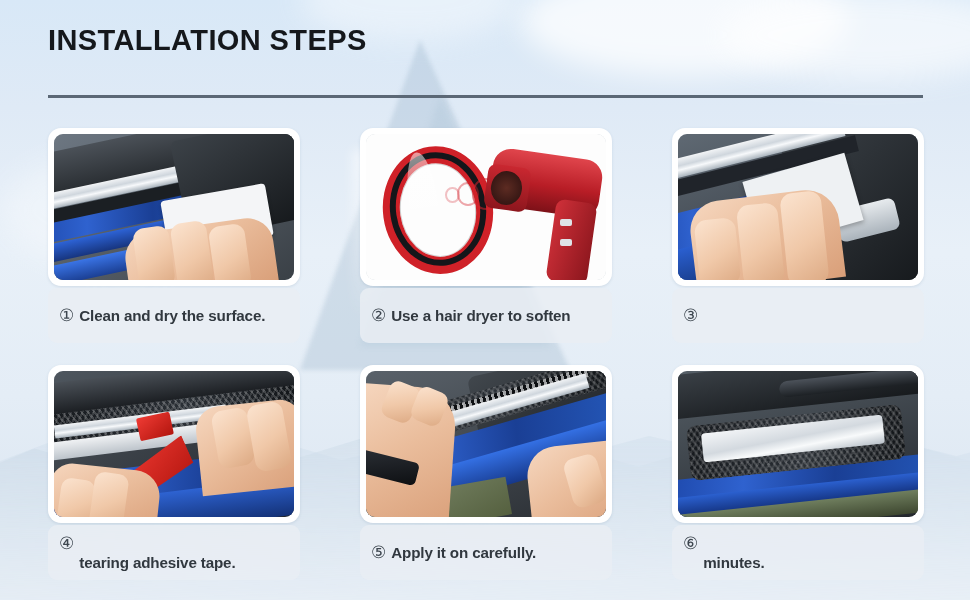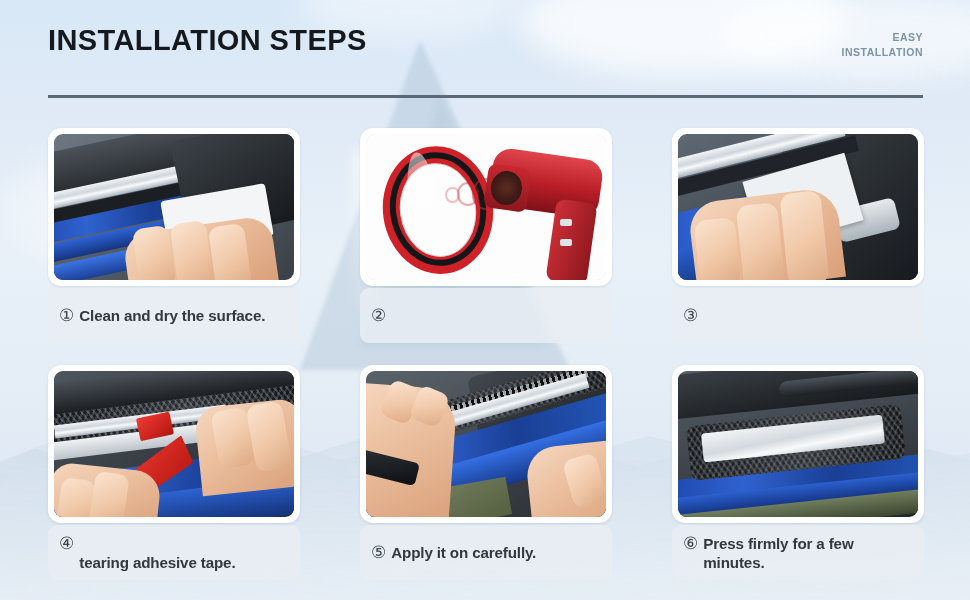--- a/index.html
+++ b/index.html
@@ -361,24 +361,20 @@
   <div class="cloud cloud-c"></div>
   <div class="cloud cloud-d"></div>
   <div class="peak"></div>
   <div class="peak-2"></div>
   <div class="peak-snow"></div>
   <div class="ridge-far"></div>
   <div class="ridge"></div>
 
   <div class="header">
     <div class="page-title">INSTALLATION STEPS</div>
-    <div class="tagline">
-      <div>EASY</div>
-      <div>INSTALLATION</div>
-    </div>
     <div class="divider"></div>
   </div>
 
   <div class="grid">
 
     <div class="card">
       <div class="photo-frame">
         <div class="photo">
           <div class="scene">
             <div class="el c1-bg"></div>
@@ -424,21 +420,21 @@
             <div class="el c2-handle"></div>
             <div class="el c2-btn"></div>
             <div class="el c2-btn2"></div>
           </div>
         </div>
       </div>
       <div class="caption">
         <div class="caption-inner">
           <span class="step-num">②</span>
           <span class="caption-text">
-            <br>
+            <span>Use a hair dryer to soften</span><br>
           </span>
         </div>
       </div>
     </div>
 
     <div class="card">
       <div class="photo-frame">
         <div class="photo">
           <div class="scene">
             <div class="el c3-bg"></div>
@@ -539,21 +535,21 @@
             <div class="el c6-green"></div>
             <div class="el c6-plate carbon"></div>
             <div class="el c6-inlay"></div>
           </div>
         </div>
       </div>
       <div class="caption">
         <div class="caption-inner">
           <span class="step-num">⑥</span>
           <span class="caption-text">
-            <span>Press firmly for a few</span><br>
+            <br>
             <span>minutes.</span>
           </span>
         </div>
       </div>
     </div>
 
   </div>
 </div>
 
 </body></html>

